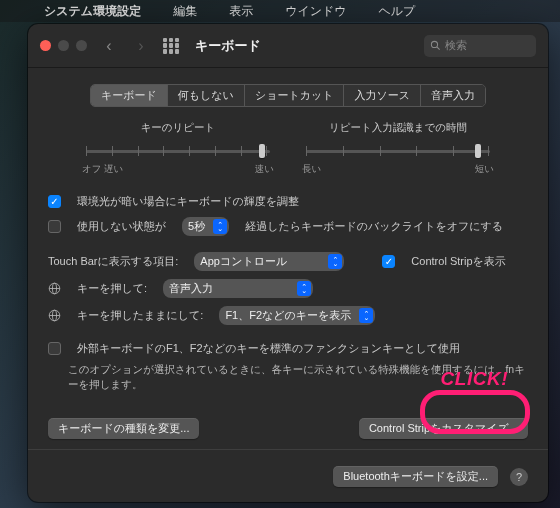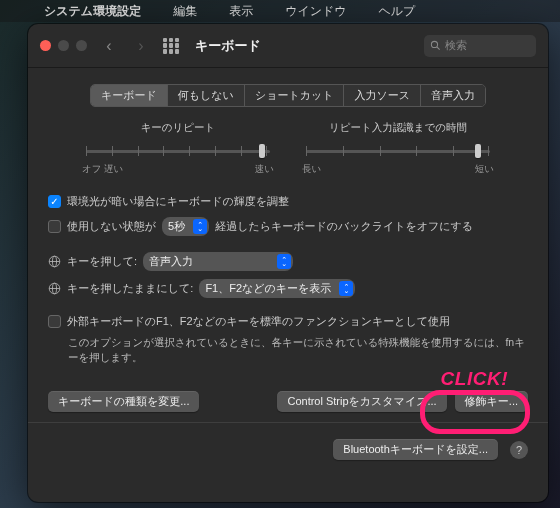--- a/index.html
+++ b/index.html
@@ -37,21 +37,21 @@
 
   .sliders { display: flex; justify-content: space-around; padding: 0 20px 6px; }
   .slgroup { text-align: center; width: 50%; }
   .sllabel { font-size: 10.5px; color: #ccc; margin-bottom: 6px; }
   .track { position: relative; height: 20px; margin: 0 18px; }
   .track .bar { position: absolute; left: 0; right: 0; top: 9px; height: 3px; background: #555; border-radius: 2px; }
   .track .tick { position: absolute; top: 5px; width: 1px; height: 10px; background: #666; }
   .track .knob { position: absolute; top: 3px; width: 6px; height: 14px; background: #ccc; border-radius: 2px; box-shadow: 0 1px 1px rgba(0,0,0,0.4); }
   .endlabels { display: flex; justify-content: space-between; font-size: 9.5px; color: #999; margin: 2px 14px 0; }
 
-  .row { display: flex; align-items: center; gap: 6px; padding: 4px 0; font-size: 11px; }
+  .row { display: flex; align-items: center; gap: 16px; padding: 4px 0; font-size: 11px; }
   .chk { width: 13px; height: 13px; border-radius: 3px; border: 1px solid #666; background: #3a3a3a; flex: none; display: flex; align-items: center; justify-content: center; }
   .chk.checked { background: #0a84ff; border-color: #0a84ff; }
   .chk.checked::after { content: "✓"; color: #fff; font-size: 10px; line-height: 1; }
   .sel { background: #555; border: none; border-radius: 8px; color: #eee; font-size: 11px; padding: 2px 6px; height: 19px; display: inline-flex; align-items: center; gap: 4px; }
   .sel .arr { background: #0a66ff; border-radius: 3px; width: 14px; height: 15px; display: flex; flex-direction: column; align-items: center; justify-content: center; margin: 0 -4px 0 4px; }
   .sel .arr::before { content: "⌃"; font-size: 7px; color: #fff; line-height: 4px; }
   .sel .arr::after { content: "⌄"; font-size: 7px; color: #fff; line-height: 4px; }
   .globe { width: 13px; height: 13px; flex: none; }
   .globe svg { width: 13px; height: 13px; }
 
@@ -172,20 +172,30 @@
       <span>使用しない状態が</span>
       <div class="sel">
           <span>5秒</span>
           <span class="arr"></span>
         </div>
       <span>経過したらキーボードのバックライトをオフにする</span>
     </div>
 
     <div style="height:8px"></div>
 
+    <div class="row">
+      <span>Touch Barに表示する項目:</span>
+      <div class="sel" style="min-width:150px">
+          <span style="flex:1">Appコントロール</span>
+          <span class="arr"></span>
+        </div>
+      <div style="width:6px"></div>
+      <div class="chk checked"></div>
+      <span>Control Stripを表示</span>
+    </div>
 
     <div class="row">
       <span class="globe"><svg viewBox="0 0 16 16">
             <circle cx="8" cy="8" r="6.5" fill="none" stroke="#bbb" stroke-width="1"></circle>
             <ellipse cx="8" cy="8" rx="2.5" ry="6.5" fill="none" stroke="#bbb" stroke-width="1"></ellipse>
             <line x1="1.5" y1="8" x2="14.5" y2="8" stroke="#bbb" stroke-width="1"></line>
           </svg></span>
       <span>キーを押して:</span>
       <div class="sel" style="min-width:150px">
           <span style="flex:1">音声入力</span>
@@ -211,21 +221,20 @@
     <div class="row">
       <div class="chk"></div>
       <span>外部キーボードのF1、F2などのキーを標準のファンクションキーとして使用</span>
     </div>
     <div class="hint">このオプションが選択されているときに、各キーに示されている特殊機能を使用するには、fnキーを押します。</div>
 
     <div class="bottom-row">
       <button class="btn">キーボードの種類を変更...</button>
       <div class="right">
         <button class="btn">Control Stripをカスタマイズ...</button>
-        <button class="btn">修飾キー...</button>
       </div>
     </div>
 
     <div class="sep"></div>
 
     <div class="bt-row2">
       <button class="btn">Bluetoothキーボードを設定...</button>
       <div class="help">?</div>
     </div>
   </div>

